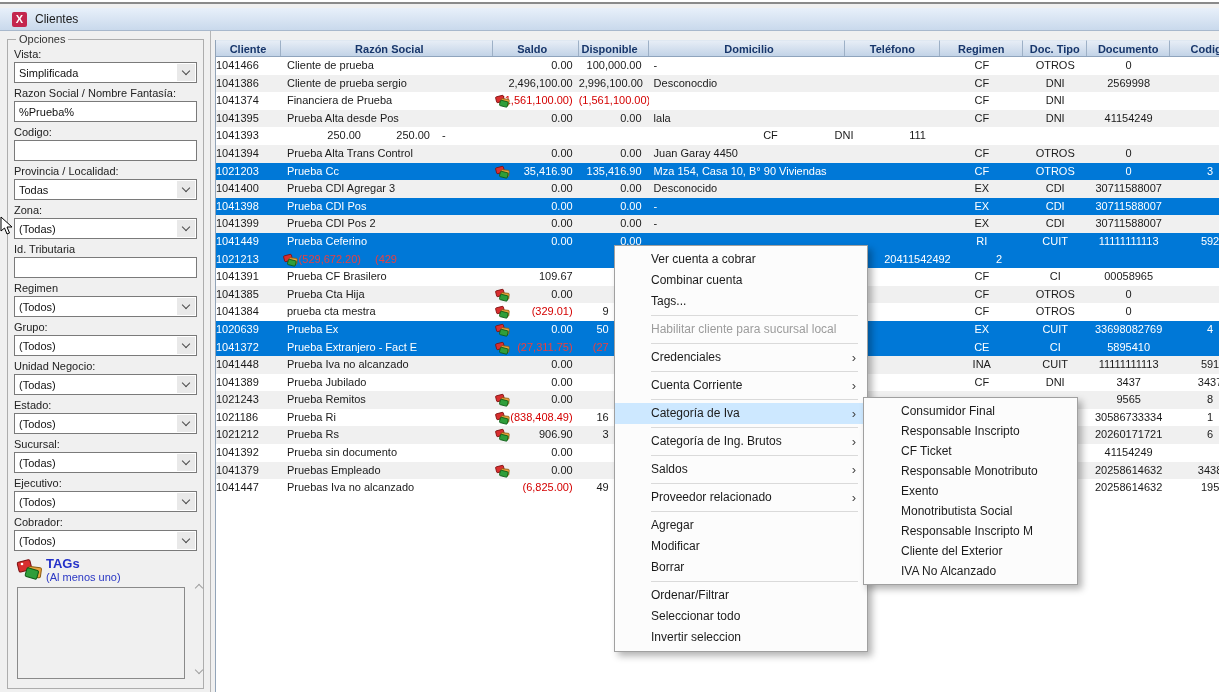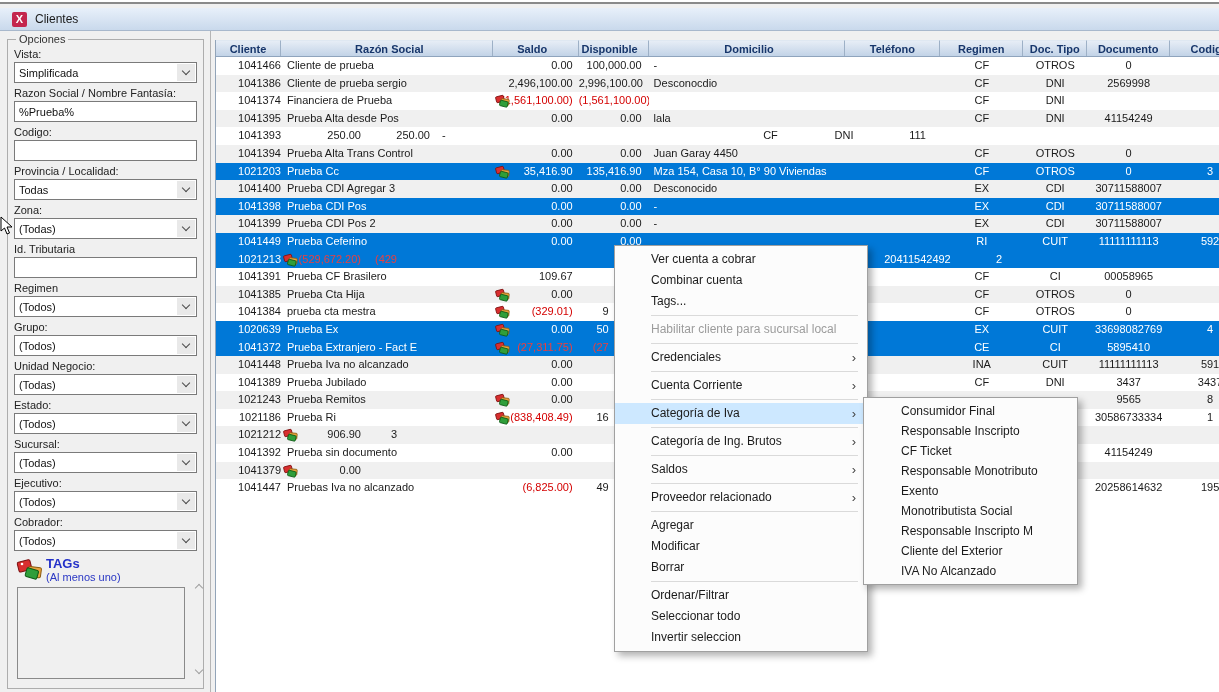--- a/index.html
+++ b/index.html
@@ -50,21 +50,21 @@
   .ghead .hc { font-size:11px; font-weight:bold; color:#17366b; text-align:center;
                line-height:16px; border-right:1px solid #9db0c6; border-top:1px solid #dfe8f2;
                white-space:nowrap; overflow:hidden; }
   .gbody { position:relative; }
   .trow { display:flex; height:17.6px; line-height:17.6px; font-size:11px; color:#1a1a1a; white-space:nowrap; }
   .trow.alt { background:#f0f0f0; }
   .trow.sel { background:#0078d7; color:#ffffff; }
   .cell { overflow:hidden; }
   .neg { color:#d40000; }
   .trow.sel .neg { color:#e84040; }
-  .col-cliente { width:65px; text-align:right; }
+  .col-cliente { width:65px; text-align:left; }
   .col-razon   { width:212px; padding-left:6px; }
   .col-saldo   { width:86px; text-align:right; padding-right:6px; position:relative; }
   .col-disp    { width:70px; text-align:right; padding-right:7px; }
   .col-disp.frag { padding-right:40px; }
   .col-dom     { width:197px; padding-left:5px; }
   .col-tel     { width:95px; }
   .col-reg     { width:83px; text-align:center; }
   .col-dt      { width:64px; text-align:center; }
   .col-doc     { width:83px; text-align:center; }
   .col-cod     { width:80px; text-align:center; }
@@ -529,20 +529,21 @@
             <div class="cell col-disp frag">16</div>
             <div class="cell col-dom"></div>
             <div class="cell col-tel"></div>
             <div class="cell col-reg"></div>
             <div class="cell col-dt"></div>
             <div class="cell col-doc">30586733334</div>
             <div class="cell col-cod">1</div>
           </div>
           <div class="trow alt">
             <div class="cell col-cliente">1021212</div>
+            <div class="cell col-razon">Prueba Rs</div>
             <div class="cell col-saldo"><svg class="rowicon" width="15" height="14" viewBox="0 0 15 14">
                 <rect x="1" y="2" width="8" height="6" rx="1" fill="#d82f2f" stroke="#7d1010" stroke-width="0.8" transform="rotate(-14 5 5)"></rect>
                 <rect x="6" y="5" width="8" height="6" rx="1" fill="#e8a33d" stroke="#8a5a10" stroke-width="0.8" transform="rotate(6 10 8)"></rect>
                 <rect x="5" y="7" width="8" height="5.5" rx="1" fill="#2f9e3a" stroke="#0c5a14" stroke-width="0.8" transform="rotate(14 9 9)"></rect>
               </svg><span>906.90</span></div>
             <div class="cell col-disp frag">3</div>
             <div class="cell col-dom"></div>
             <div class="cell col-tel"></div>
             <div class="cell col-reg"></div>
             <div class="cell col-dt"></div>
@@ -556,20 +557,21 @@
             <div class="cell col-disp"></div>
             <div class="cell col-dom"></div>
             <div class="cell col-tel"></div>
             <div class="cell col-reg"></div>
             <div class="cell col-dt"></div>
             <div class="cell col-doc">41154249</div>
             <div class="cell col-cod"></div>
           </div>
           <div class="trow alt">
             <div class="cell col-cliente">1041379</div>
+            <div class="cell col-razon">Pruebas Empleado</div>
             <div class="cell col-saldo"><svg class="rowicon" width="15" height="14" viewBox="0 0 15 14">
                 <rect x="1" y="2" width="8" height="6" rx="1" fill="#d82f2f" stroke="#7d1010" stroke-width="0.8" transform="rotate(-14 5 5)"></rect>
                 <rect x="6" y="5" width="8" height="6" rx="1" fill="#e8a33d" stroke="#8a5a10" stroke-width="0.8" transform="rotate(6 10 8)"></rect>
                 <rect x="5" y="7" width="8" height="5.5" rx="1" fill="#2f9e3a" stroke="#0c5a14" stroke-width="0.8" transform="rotate(14 9 9)"></rect>
               </svg><span>0.00</span></div>
             <div class="cell col-disp"></div>
             <div class="cell col-dom"></div>
             <div class="cell col-tel"></div>
             <div class="cell col-reg"></div>
             <div class="cell col-dt"></div>

